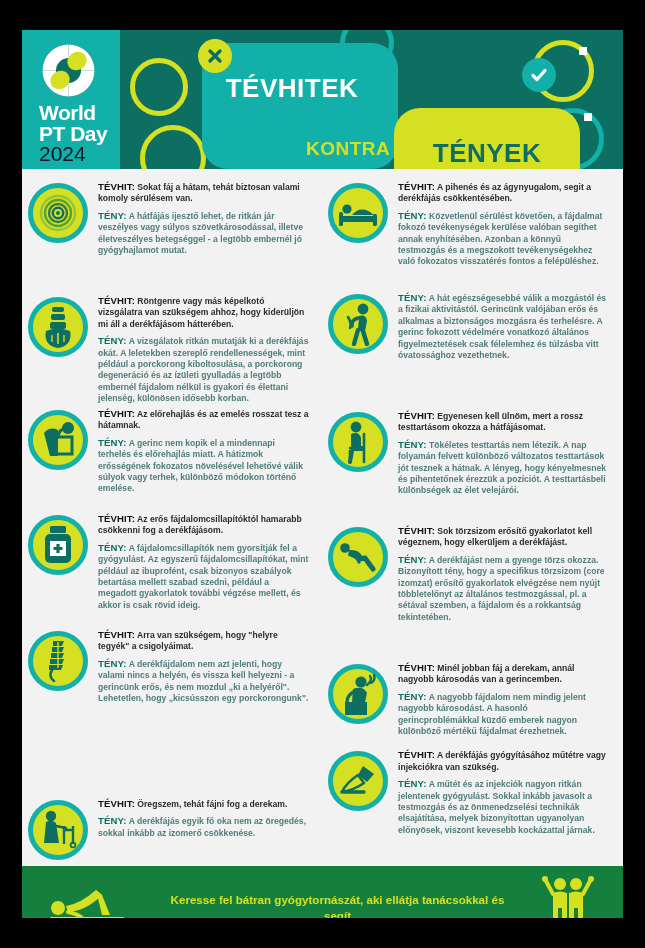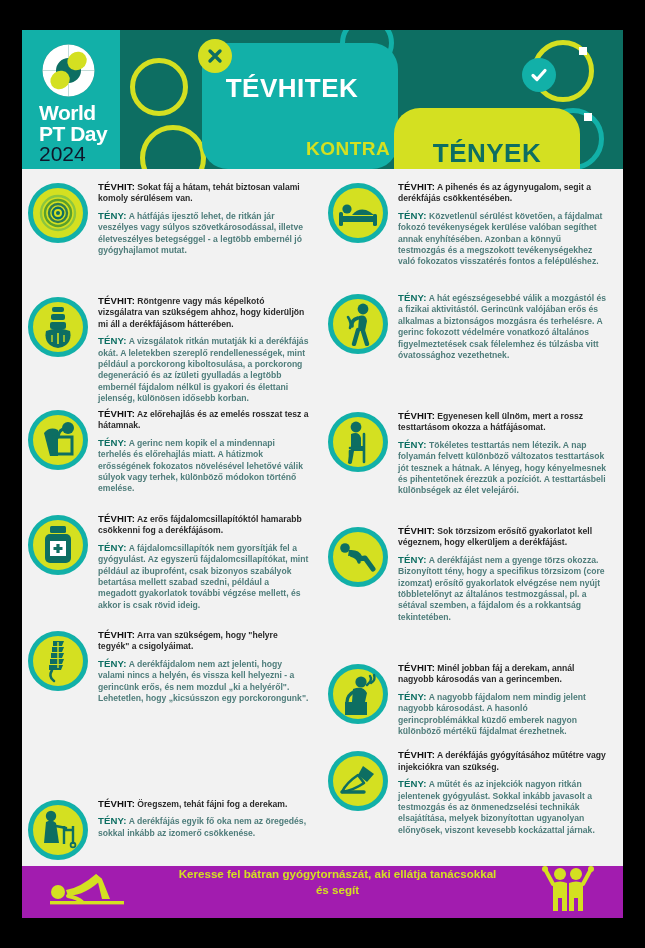--- a/index.html
+++ b/index.html
@@ -45,21 +45,21 @@
   .icon-wrap{flex:0 0 66px;padding-top:2px;}
   .icon{width:60px;height:60px;border-radius:50%;background:#d4e021;border:5px solid #12b0a8;box-sizing:border-box;display:flex;align-items:center;justify-content:center;}
   .icon svg{display:block;}
   .txt-wrap{flex:1;padding-left:4px;}
   .myth{font-size:8.6px;line-height:11.4px;color:#2b2b2b;margin:0 0 5px 0;}
   .myth b{font-size:9.6px;color:#141414;letter-spacing:.1px;}
   .fact{font-size:8.6px;line-height:11.4px;color:#4f7d7b;margin:0;}
   .fact b{font-size:9.6px;color:#0d6e62;letter-spacing:.1px;}
 
   
-  .cta{position:relative;height:58px;background:#a21caf;display:flex;align-items:flex-start;gap:8px;}
+  .cta{position:relative;height:58px;background:#15803d;display:flex;align-items:flex-end;}
   .cta-icon-l{flex:0 0 140px;display:flex;justify-content:center;}
   .cta-text{flex:1;text-align:center;color:#d4e021;font-size:11.6px;font-weight:bold;line-height:16px;padding:0 6px;}
   .cta-icon-r{flex:0 0 110px;display:flex;justify-content:center;}
 </style>
 </head>
 <body>
 
 <div class="poster">
 
   <div class="header">

